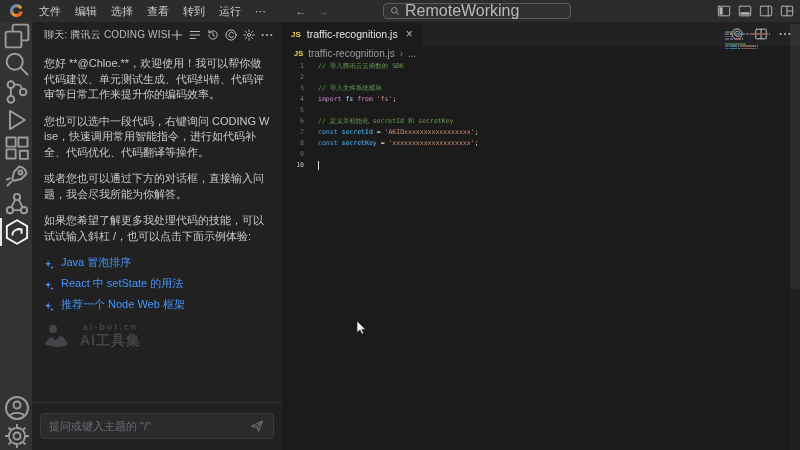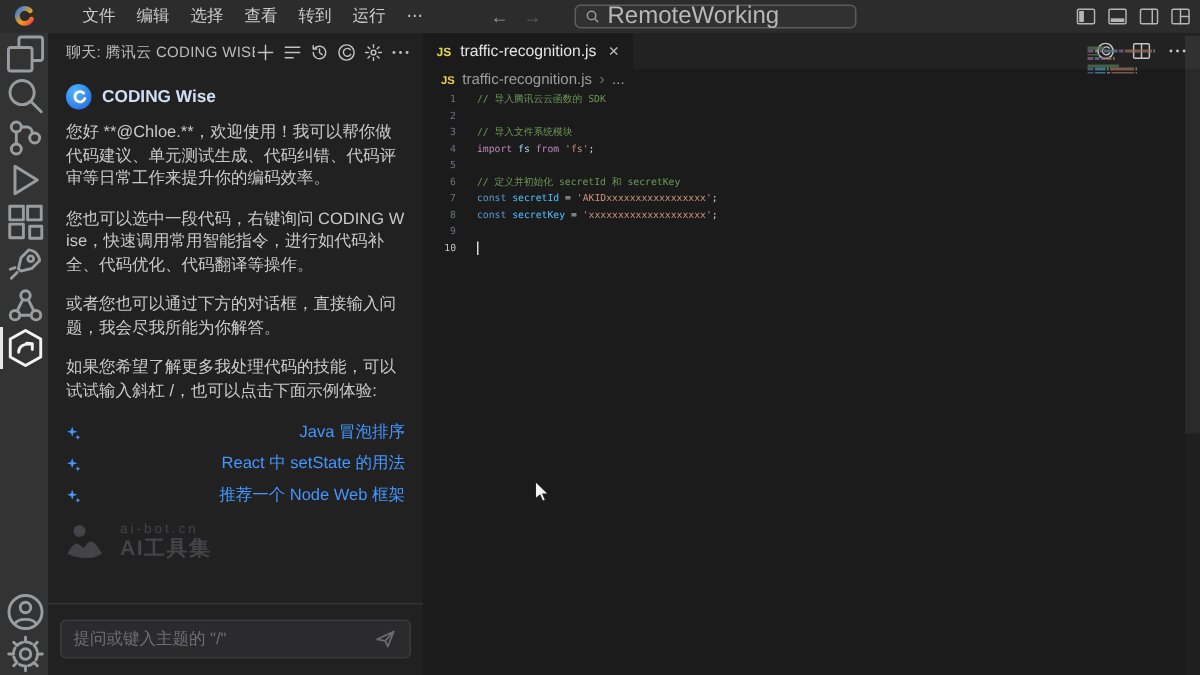--- a/index.html
+++ b/index.html
@@ -2,21 +2,21 @@
 <html><head>
 <meta charset="utf-8">
 <style>
   * { margin:0; padding:0; box-sizing:border-box; }
   html,body { width:800px; height:450px; overflow:hidden; background:#1b1b1b;
     font-family:"Liberation Sans","DejaVu Sans",sans-serif; }
   #app { position:relative; width:800px; height:450px; background:#1b1b1b; }
 
   
   .titlebar { position:absolute; left:0; top:0; width:800px; height:22px;
-    background:#2c2c2c; display:flex; align-items:center; z-index:5;gap:16px; }
+    background:#2c2c2c; display:flex; align-items:center; z-index:5; }
   .titlebar .logo { width:16px; height:16px; margin:0 8px 0 8px; }
   .menu-item { color:#cccccc; font-size:11px; padding:0 7px; height:22px; line-height:22px; cursor:default; }
   .nav-arrows { display:flex; gap:10px; margin-left:22px; font-size:12px; }
   .nav-back { color:#9a9a9a; } .nav-fwd { color:#626262; }
   .cmd-box { position:absolute; left:383px; top:3px; width:188px; height:16px;
     background:#313131; border:1px solid #5c5c5c; border-radius:4px;
     display:flex; align-items:center; padding:0 6px; }
   .cmd-box .cmd-text { color:#b8b8b8; font-size:16px; margin-left:5px; }
   .tb-right { position:absolute; right:6px; top:0; height:22px; display:flex; align-items:center; gap:7px; }
   .tb-right .tb-icon { width:14px; height:14px; color:#b6b6b6; }
@@ -38,24 +38,24 @@
     overflow:hidden; flex:1; }
   .chat-hicons { display:flex; gap:4px; }
   .chat-hicons .hicon { width:14px; height:14px; color:#c2c2c2; cursor:pointer; }
   .chat-body { position:absolute; left:0; top:30px; right:0; bottom:48px; padding:4px 12px 0 12px; overflow:hidden; }
   .bot-head { display:flex; align-items:center; gap:7px; margin-bottom:8px; }
   .bot-avatar { width:17px; height:17px; border-radius:50%;
     background:radial-gradient(circle at 35% 30%, #4fb3ff, #1f63e0); position:relative; }
   .bot-avatar svg { position:absolute; left:2px; top:2px; }
   .bot-name { color:#cfe0f6; font-size:11.5px; font-weight:bold; }
   .chat-p { color:#c9c9c9; font-size:11px; line-height:15.5px; margin-bottom:11px; word-break:break-all; }
-  .example-row { display:flex; align-items:center; gap:6px; margin-bottom:6px; cursor:pointer;justify-content:space-between; }
+  .example-row { display:flex; align-items:center; gap:6px; margin-bottom:6px; cursor:pointer; }
   .example-row .ex-label { color:#4596ff; font-size:11px; }
   .watermark { display:flex; align-items:center; gap:8px; margin-top:10px; opacity:.85; }
-  .wm-text .wm1 { color:#4a4a4f; font-size:9px; font-weight:normal; letter-spacing:2px; }
+  .wm-text .wm1 { color:#4a4a4f; font-size:9px; font-weight:bold; letter-spacing:2px;text-align:center; }
   .wm-text .wm2 { color:#4a4a4f; font-size:14px; font-weight:bold; letter-spacing:1px; }
   .chat-footer { position:absolute; left:0; bottom:0; width:250px; height:48px;
     border-top:1px solid #333336; padding:10px 8px 0 8px; }
   .chat-input-wrap { position:relative; width:234px; height:26px; background:#2b2b2d;
     border:1px solid #3a3a3e; border-radius:4px; display:flex; align-items:center; }
   .chat-input { flex:1; background:transparent; border:none; outline:none;
     color:#cccccc; font-size:11px; padding:0 8px; font-family:inherit; }
   .chat-input::placeholder { color:#6e6e74; }
   .send-btn { width:16px; height:16px; margin-right:8px; color:#6a6a70; cursor:pointer; }
 
@@ -245,28 +245,20 @@
               <path d="M8 2 V4 M8 12 V14 M2 8 H4 M12 8 H14 M3.8 3.8 L5.2 5.2 M10.8 10.8 L12.2 12.2 M12.2 3.8 L10.8 5.2 M5.2 10.8 L3.8 12.2" fill="none" stroke="currentColor" stroke-width="1.1" stroke-linecap="round" stroke-linejoin="round"></path>
             </svg></span>
           <span class="hicon"><svg viewBox="0 0 16 16" style="width:100%;height:100%">
               <circle cx="3" cy="8" r="1.1" fill="currentColor"></circle>
               <circle cx="8" cy="8" r="1.1" fill="currentColor"></circle>
               <circle cx="13" cy="8" r="1.1" fill="currentColor"></circle>
             </svg></span>
         </span>
     </div>
     <div class="chat-body">
-      <div class="bot-head">
-        <span class="bot-avatar">
-          <svg width="13" height="13" viewBox="0 0 16 16">
-            <path d="M12 5 A4.2 4.2 0 1 0 13 9.5" fill="none" stroke="#ffffff" stroke-width="2.4" stroke-linecap="round"></path>
-          </svg>
-        </span>
-        <span class="bot-name">CODING Wise</span>
-      </div>
       <div id="chatparagraphs">
           <p class="chat-p">您好 **@Chloe.**，欢迎使用！我可以帮你做代码建议、单元测试生成、代码纠错、代码评审等日常工作来提升你的编码效率。</p>
           <p class="chat-p">您也可以选中一段代码，右键询问 CODING Wise，快速调用常用智能指令，进行如代码补全、代码优化、代码翻译等操作。</p>
           <p class="chat-p">或者您也可以通过下方的对话框，直接输入问题，我会尽我所能为你解答。</p>
           <p class="chat-p">如果您希望了解更多我处理代码的技能，可以试试输入斜杠 /，也可以点击下面示例体验:</p>
         </div>
       <div id="examplelinks">
           <div class="example-row">
             <span style="width: 11px; height: 11px; color: rgb(69, 150, 255); flex: 0 0 auto;"><svg viewBox="0 0 16 16" style="width:100%;height:100%">
                 <path d="M6 0.5 L7.2 4.3 L11 5.5 L7.2 6.7 L6 10.5 L4.8 6.7 L1 5.5 L4.8 4.3 Z" fill="currentColor"></path>

